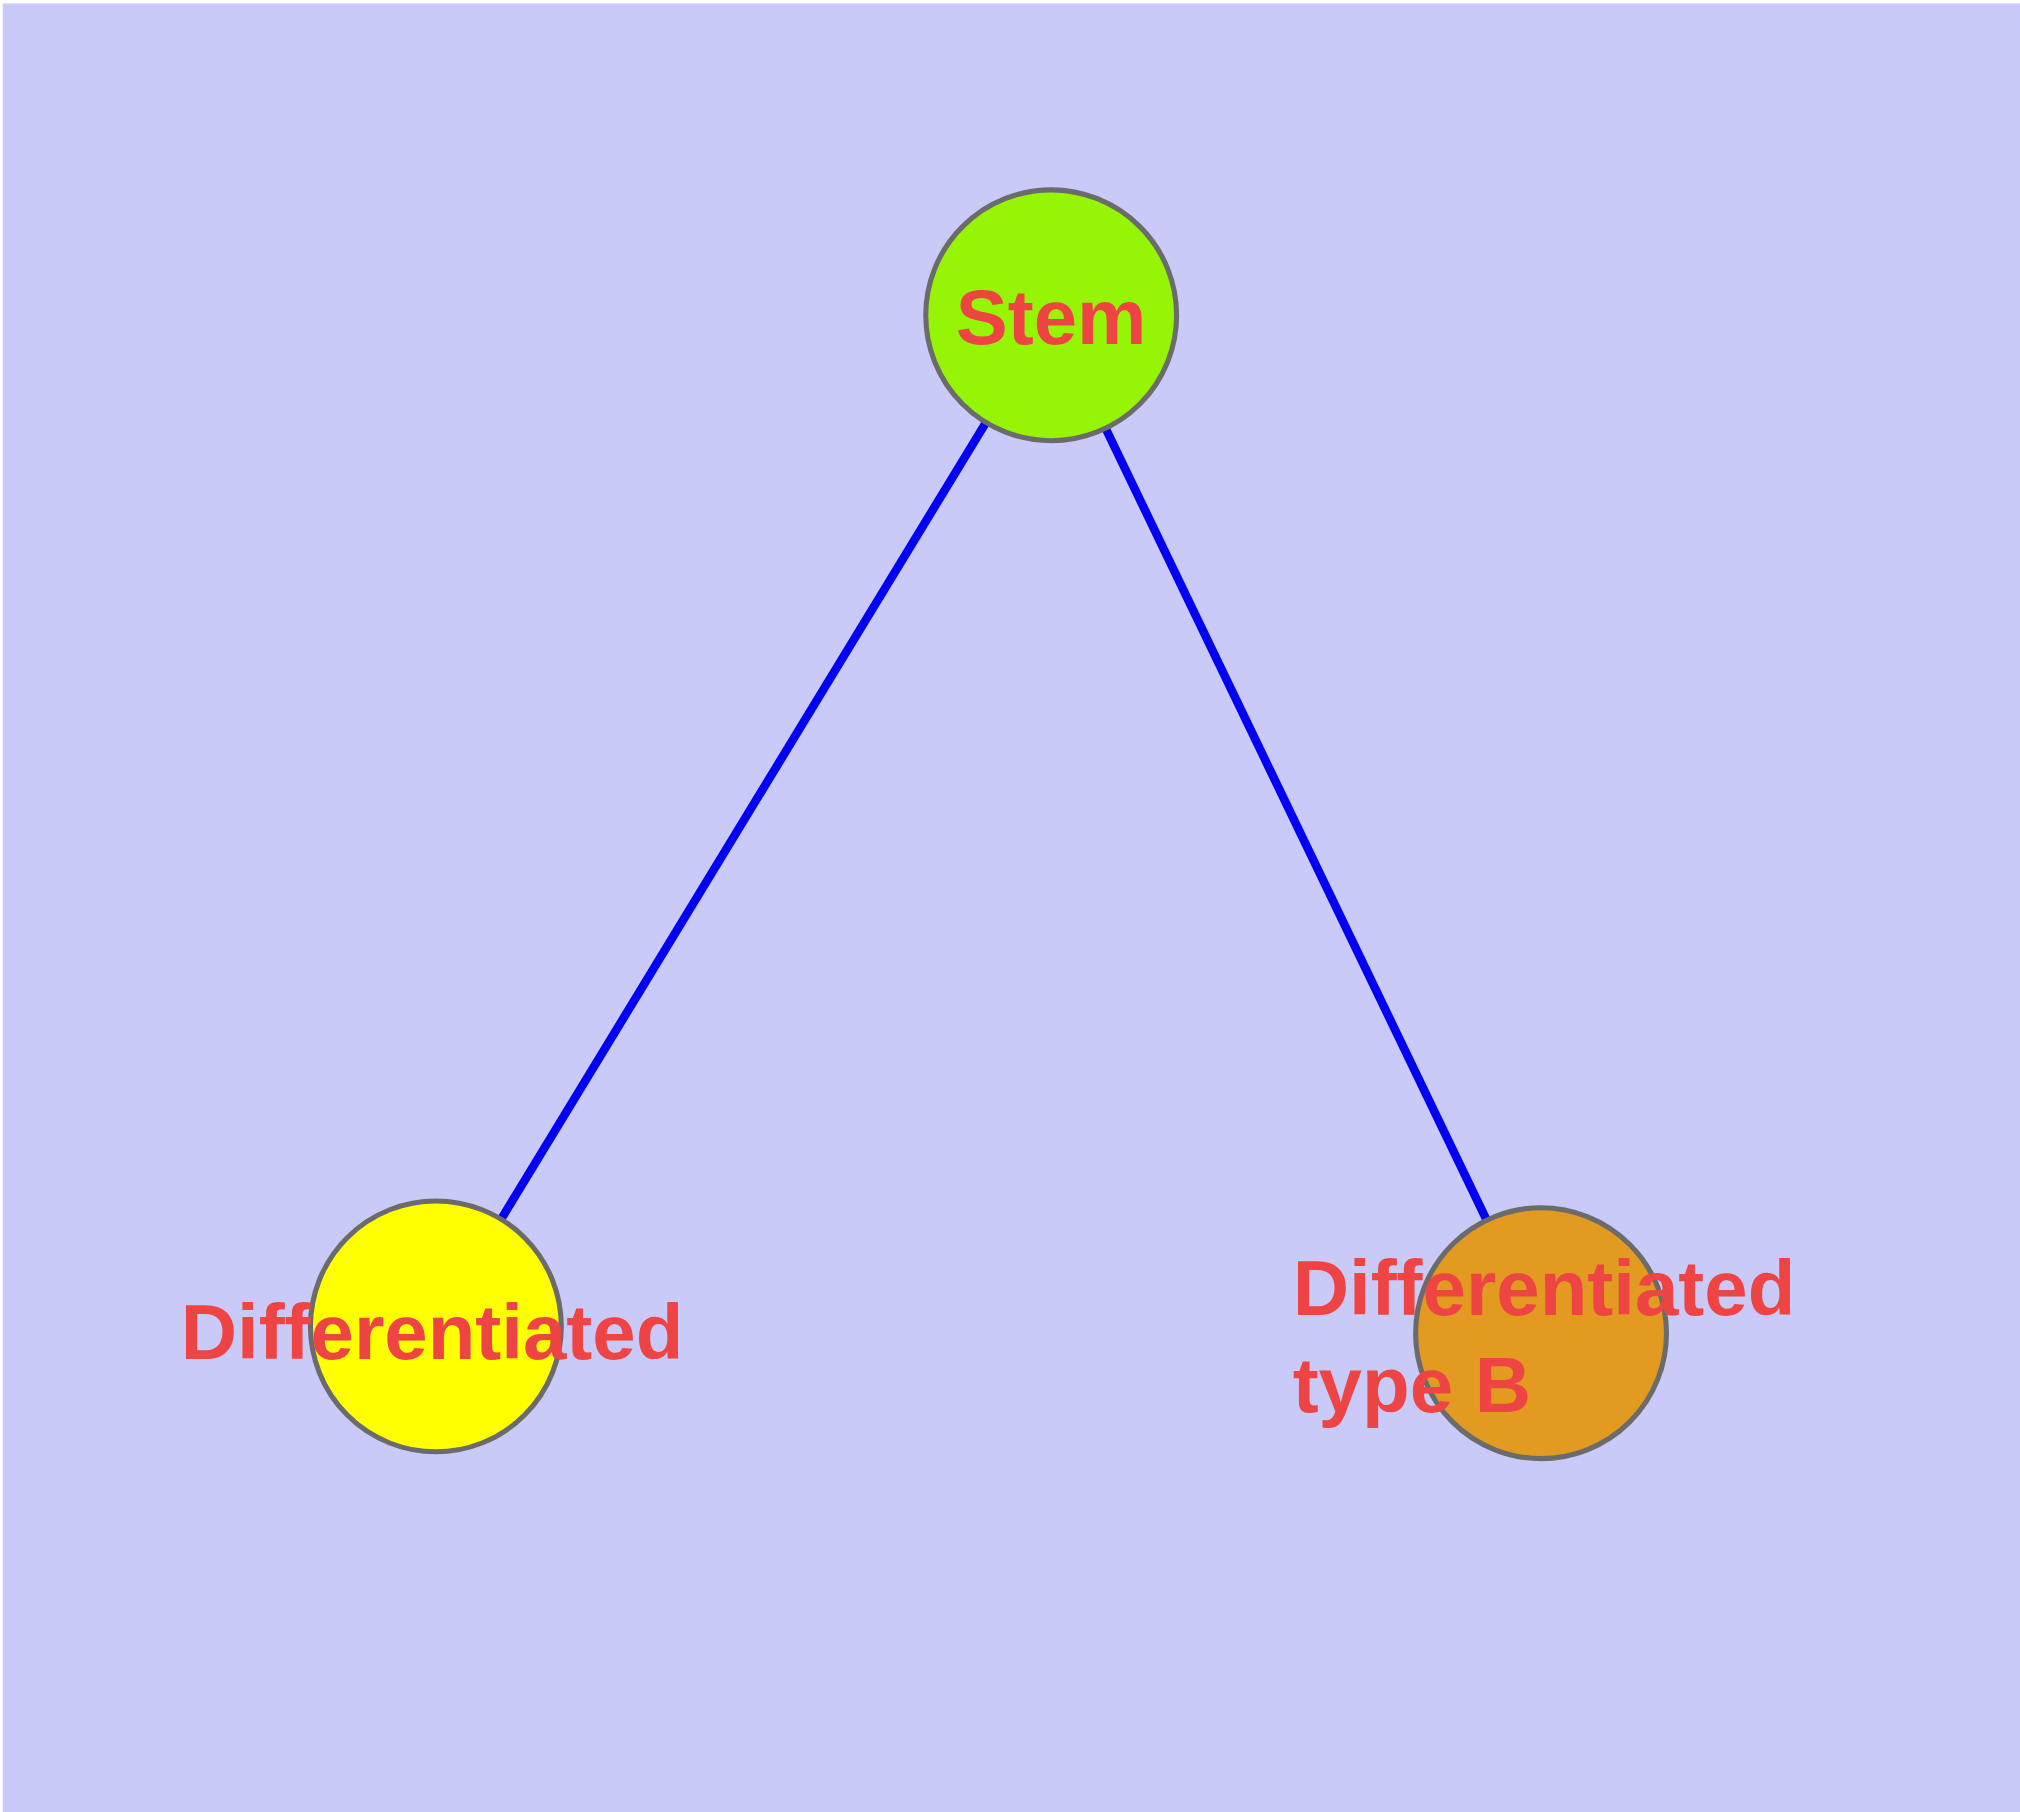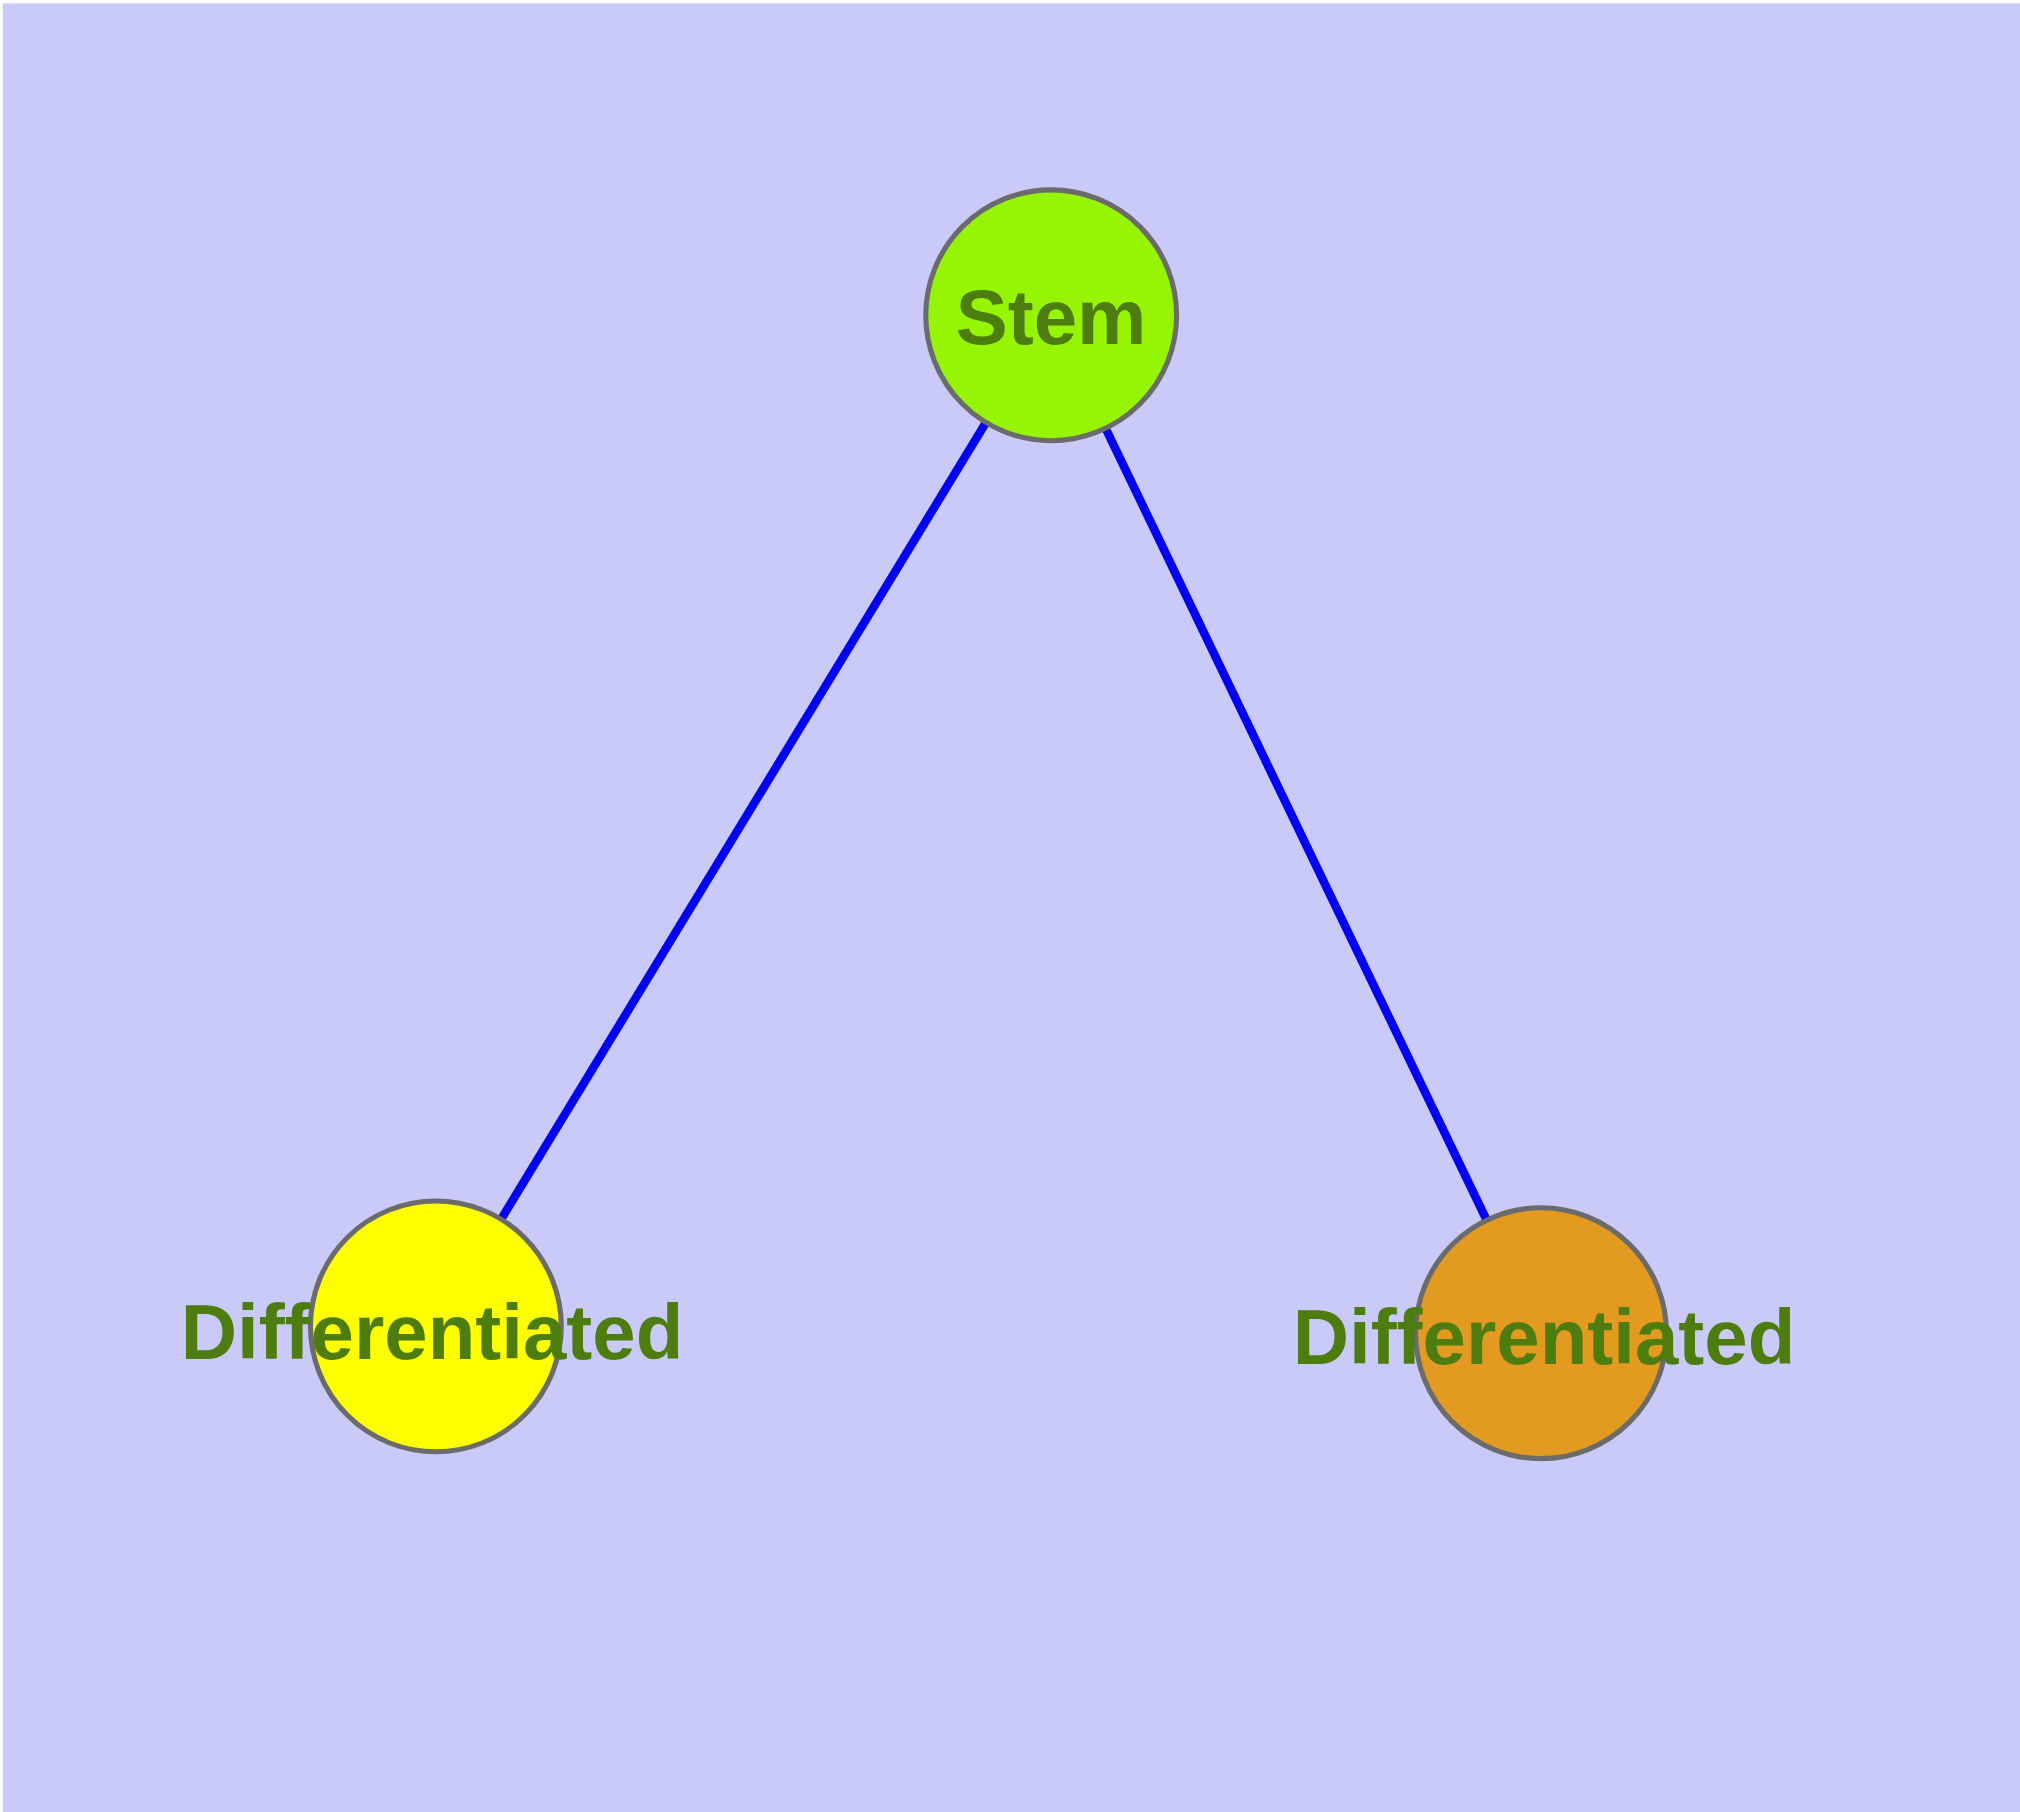--- a/index.html
+++ b/index.html
@@ -23,21 +23,21 @@
     left: 0;
     top: 0;
     display: block;
   }
   .node-label {
     position: absolute;
     transform: translate(-50%, -50%);
     font-weight: 700;
     font-size: 78px;
     line-height: 97px;
-    color: #4d7c0f;
+    color: #ef4444;
     text-align: left;
     white-space: nowrap;
     letter-spacing: 0;
   }
   .node-label .label-line {
     display: block;
   }
 </style>
 </head>
 <body>
@@ -59,16 +59,17 @@
   <div class="node-label" style="left:1051px; top:317px;">
     <span class="label-line">Stem</span>
   </div>
 
   <div class="node-label" style="left:432px; top:1332px;">
     <span class="label-line">Differentiated</span>
   </div>
 
   <div class="node-label" style="left:1544px; top:1337px;">
     <span class="label-line">Differentiated</span>
+    <span class="label-line">type B</span>
   </div>
 
 </div>
 
 
 </body></html>

